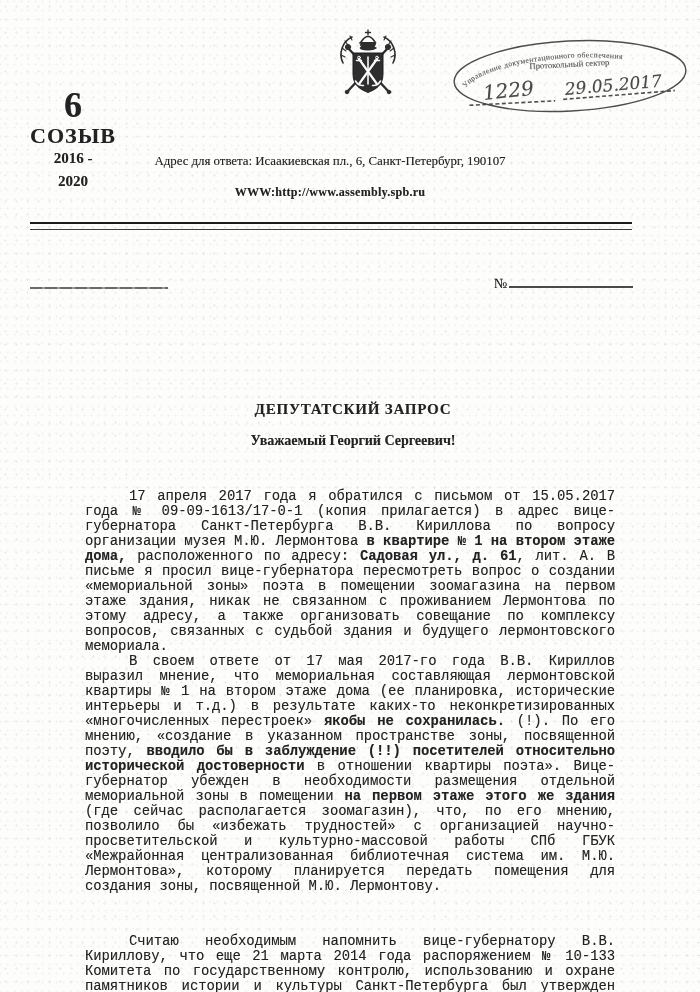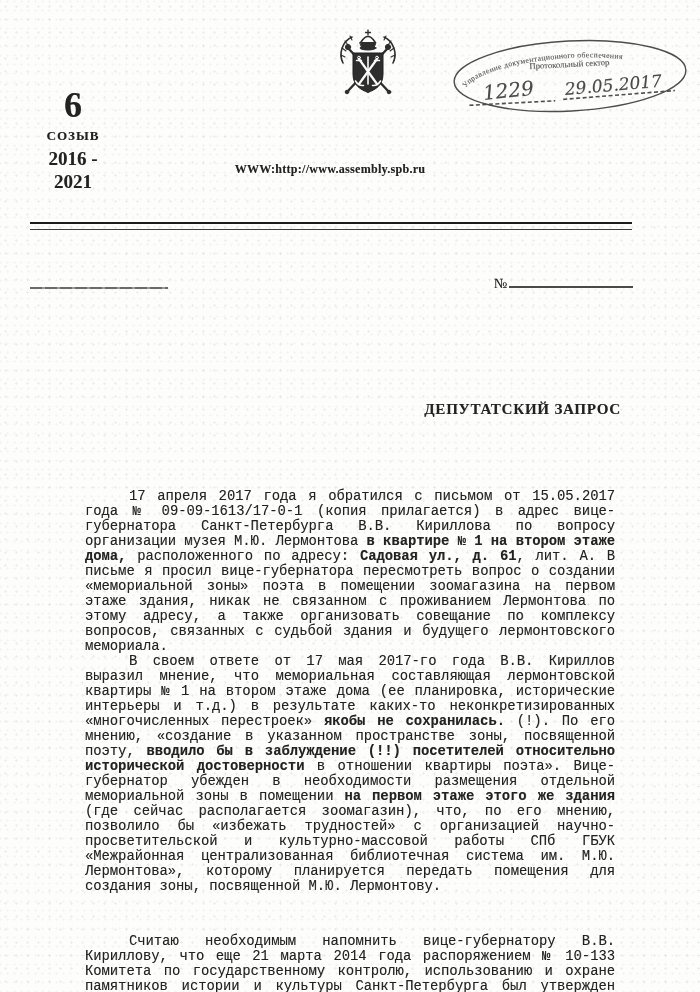--- a/index.html
+++ b/index.html
@@ -18,22 +18,22 @@
   .smudge-left{position:absolute;left:0;top:585;width:7px;height:320;
     background:repeating-linear-gradient(180deg, rgba(80,80,80,0.28) 0 4px, transparent 4px 11px);
     filter:blur(1px);}
   .smudge-left2{position:absolute;left:0;top:120;width:5px;height:120;
     background:repeating-linear-gradient(180deg, rgba(90,90,90,0.18) 0 3px, transparent 3px 14px);
     filter:blur(1px);}
 
   
   .convocation{position:absolute;left:28px;top:86px;width:90px;text-align:center;font-weight:bold;}
   .conv-num{font-size:36px;line-height:38px;}
-  .conv-word{font-size:13px;line-height:23px;letter-spacing:1px;}
-  .conv-years{font-size:19px;line-height:23px;}
+  .conv-word{font-size:22px;line-height:23px;letter-spacing:1px;}
+  .conv-years{font-size:15px;line-height:23px;}
 
   
   .emblem{position:absolute;left:333px;top:29px;width:70px;height:86px;}
 
   
   .stamp{position:absolute;left:448px;top:36px;width:244px;height:80px;transform:rotate(-3deg);}
   .stamp svg{width:100%;height:100%;}
   .stamp text{fill:#565656;font-family:"Liberation Serif",serif;}
   .stamp .hand{fill:#4a4a4a;font-family:"DejaVu Serif",serif;font-style:italic;}
 
@@ -49,21 +49,21 @@
     border-top:2.5px solid #1c1c1c;border-bottom:1.5px solid #3d3d3d;}
 
   .date-line{position:absolute;left:30px;top:287px;width:138px;height:2px;
     background:repeating-linear-gradient(90deg,#6a6a6a 0 12px,#9a9a9a 12px 15px);}
   .no-field{position:absolute;left:494px;top:272px;font-size:14px;}
   .no-underline{display:inline-block;width:124px;height:14px;border-bottom:2px solid #4a4a4a;margin-left:2px;}
 
   .addressee{position:absolute;left:413px;top:321px;font-size:13.5px;line-height:20.5px;}
   .addressee .bold{font-weight:bold;}
 
-  .doc-title{position:absolute;left:85px;top:401px;width:536px;text-align:right;
+  .doc-title{position:absolute;left:85px;top:401px;width:536px;text-align:center;
     font-weight:bold;font-size:15px;letter-spacing:0.8px;}
   .salutation{position:absolute;left:85px;top:433px;width:536px;text-align:center;
     font-weight:bold;font-size:14px;}
 
   .body-text{position:absolute;left:85px;top:489px;width:530px;
     font-size:13.8px;line-height:15px;text-align:justify;font-family:Liberation Mono, monospace;}
   .body-text p{margin:0;text-indent:44px;}
   .body-text p.spaced{margin-top:40px;}
   .b{font-weight:bold;}
 </style>
@@ -71,21 +71,21 @@
 <body>
 
 <div class="page">
   <div class="smudge-left"></div>
   <div class="smudge-left2"></div>
 
   <div class="convocation">
     <div class="conv-num">6</div>
     <div class="conv-word">СОЗЫВ</div>
     <div class="conv-years">2016 -</div>
-    <div class="conv-years">2021</div>
+    <div class="conv-years">2020</div>
   </div>
 
   <svg class="emblem" viewBox="0 0 70 86" aria-hidden="true">
     <g stroke="#2e2e2e" fill="none" stroke-linecap="round">
 
       <path d="M10 34 C5 24 10 12 19 8" stroke-width="1.6"></path>
       <path d="M60 34 C65 24 60 12 51 8" stroke-width="1.6"></path>
       <path d="M12 28 l-4 -2 M13 22 l-4 -3 M15 16 l-3 -4 M19 11 l-2 -4" stroke-width="1.1"></path>
       <path d="M58 28 l4 -2 M57 22 l4 -3 M55 16 l3 -4 M51 11 l2 -4" stroke-width="1.1"></path>
 
@@ -124,30 +124,32 @@
       </text>
       <text x="122" y="31" font-size="8.6" text-anchor="middle">Протокольный сектор</text>
       <text class="hand" x="60" y="58" font-size="20" text-anchor="middle" transform="rotate(-3 60 58)">1229</text>
       <text class="hand" x="165" y="57" font-size="17" text-anchor="middle" transform="rotate(-2 165 57)">29.05.2017</text>
       <line x1="20" y1="64" x2="106" y2="64" stroke="#4d4d4d" stroke-width="1.6" stroke-dasharray="4 2.5"></line>
       <line x1="114" y1="63" x2="226" y2="60" stroke="#4d4d4d" stroke-width="1.6" stroke-dasharray="4 2.5"></line>
     </svg>
   </div>
 
   <div class="hdr-sub">
+    <div class="address-line">Адрес для ответа: Исаакиевская пл., 6, Санкт-Петербург, 190107</div>
     <div class="www-line">WWW:http://www.assembly.spb.ru</div>
   </div>
   <div class="rule"></div>
 
   <div class="date-line"></div>
   <div class="no-field">
     <span>№</span><span class="no-underline"></span>
   </div>
 
 
   <div class="doc-title">ДЕПУТАТСКИЙ ЗАПРОС</div>
+  <div class="salutation">Уважаемый Георгий Сергеевич!</div>
 
   <div class="body-text">
       <p><span>17 апреля 2017 года я обратился с письмом от 15.05.2017 года № 09-09-1613/17-0-1 (копия прилагается) в адрес вице-губернатора Санкт-Петербурга В.В. Кириллова по вопросу организации музея М.Ю. Лермонтова </span><span class="b">в квартире № 1 на втором этаже дома,</span><span> расположенного по адресу: </span><span class="b">Садовая ул., д. 61</span><span>, лит. А. В письме я просил вице-губернатора пересмотреть вопрос о создании «мемориальной зоны» поэта в помещении зоомагазина на первом этаже здания, никак не связанном с проживанием Лермонтова по этому адресу, а также организовать совещание по комплексу вопросов, связанных с судьбой здания и будущего лермонтовского мемориала.</span></p>
       <p><span>В своем ответе от 17 мая 2017-го года В.В. Кириллов выразил мнение, что мемориальная составляющая лермонтовской квартиры № 1 на втором этаже дома (ее планировка, исторические интерьеры и т.д.) в результате каких-то неконкретизированных «многочисленных перестроек» </span><span class="b">якобы не сохранилась.</span><span> (!). По его мнению, «создание в указанном пространстве зоны, посвященной поэту, </span><span class="b">вводило бы в заблуждение (!!) посетителей относительно исторической достоверности</span><span> в отношении квартиры поэта». Вице-губернатор убежден в необходимости размещения отдельной мемориальной зоны в помещении </span><span class="b">на первом этаже этого же здания</span><span> (где сейчас располагается зоомагазин), что, по его мнению, позволило бы «избежать трудностей» с организацией научно-просветительской и культурно-массовой работы СПб ГБУК «Межрайонная централизованная библиотечная система им. М.Ю. Лермонтова», которому планируется передать помещения для создания зоны, посвященной М.Ю. Лермонтову.</span></p>
       <p class="spaced"><span>Считаю необходимым напомнить вице-губернатору В.В. Кириллову, что еще 21 марта 2014 года распоряжением № 10-133 Комитета по государственному контролю, использованию и охране памятников истории и культуры Санкт-Петербурга был утвержден предмет охраны объекта культурного наследия регионального значения «Дом</span></p>
     </div>
 </div>
 
 </body></html>

